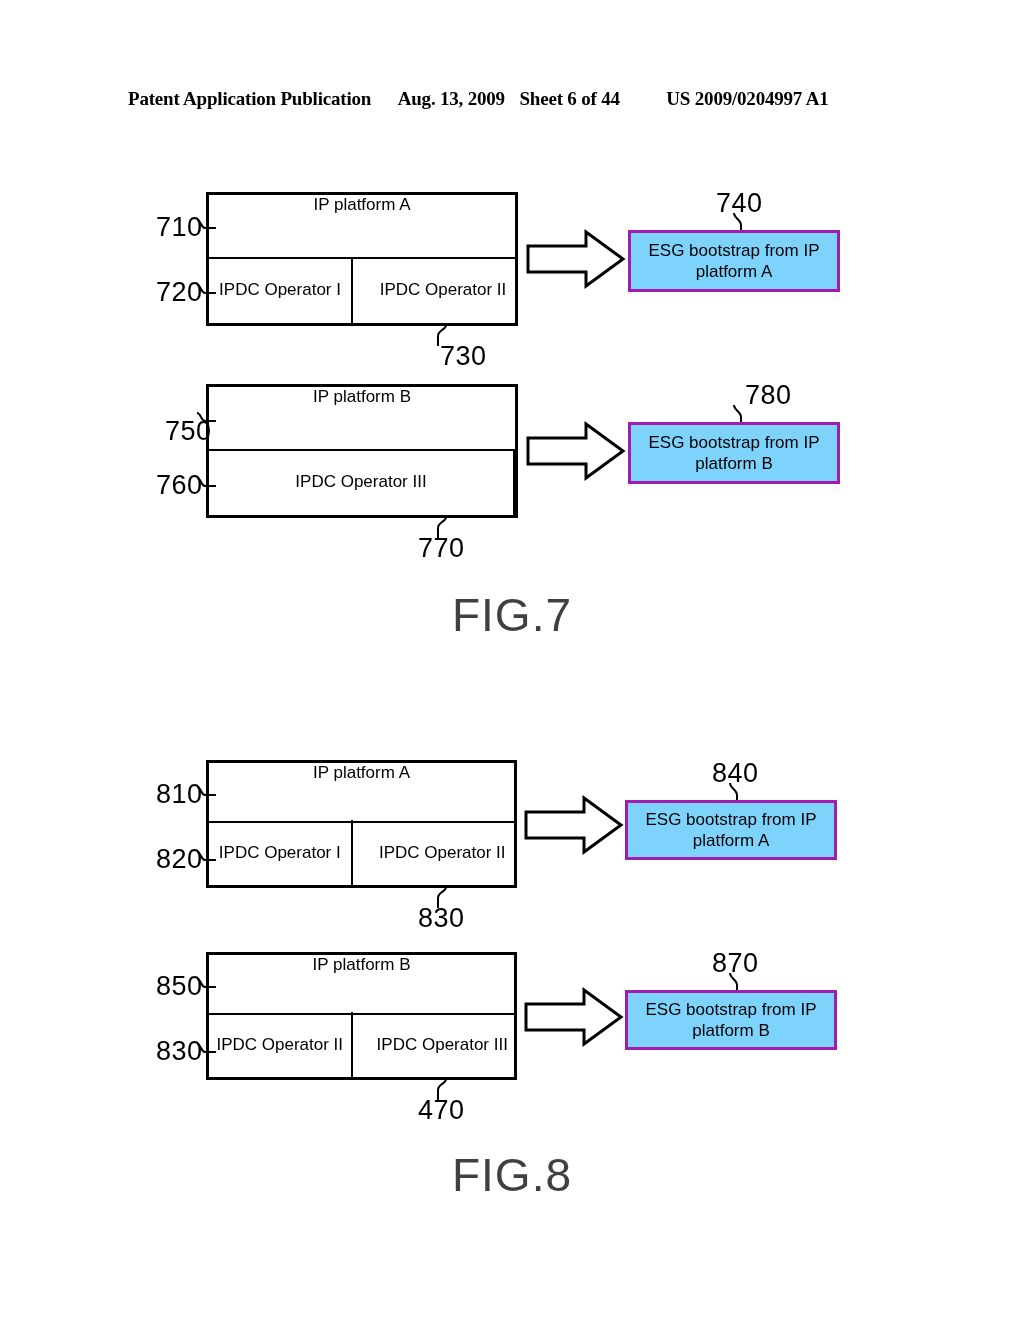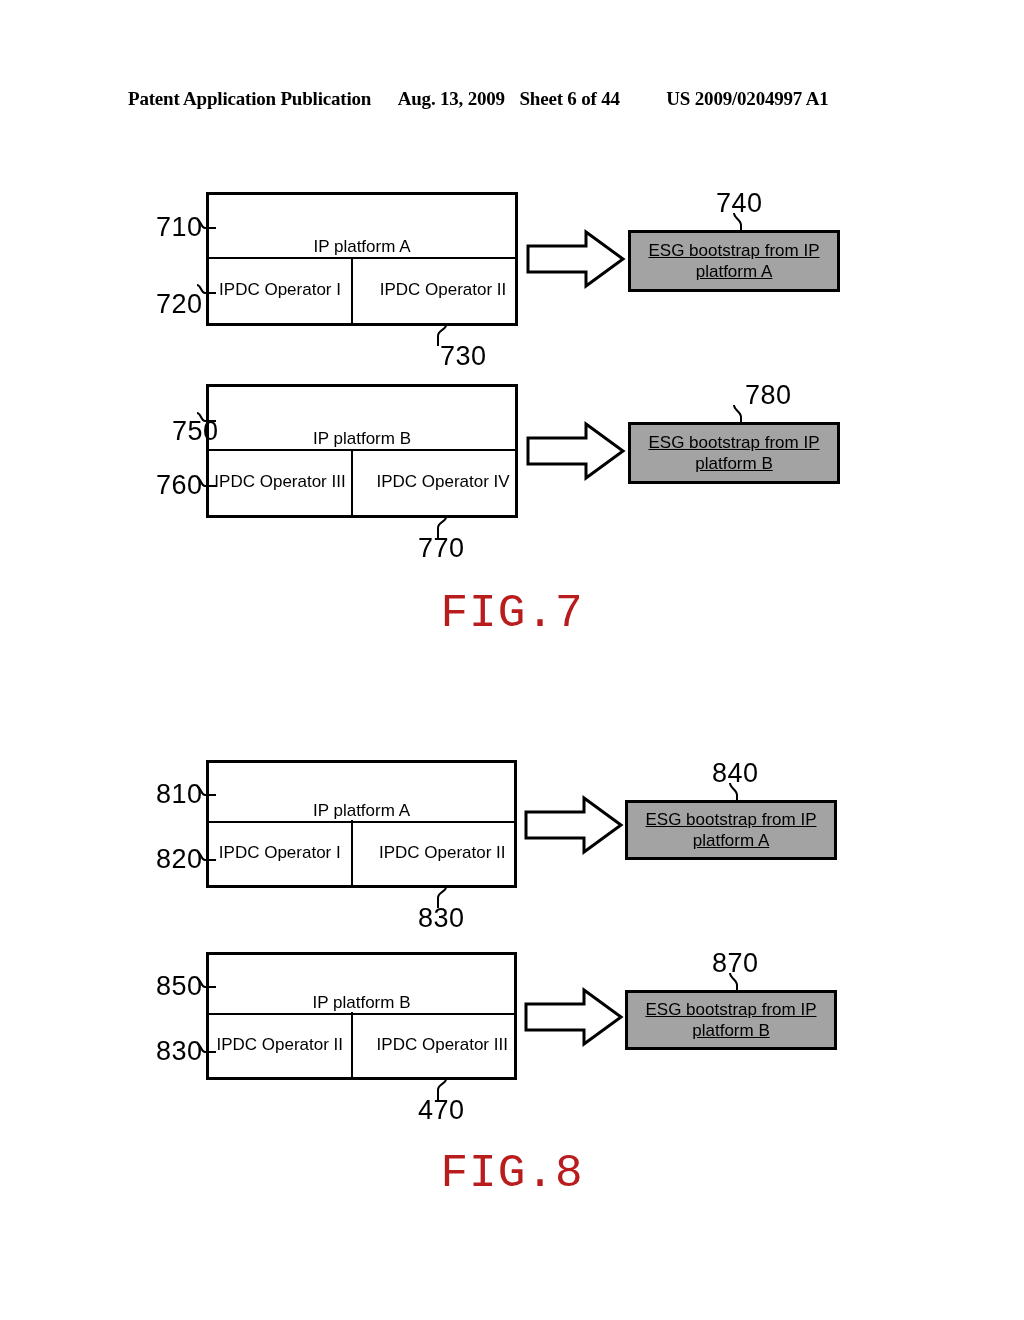--- a/index.html
+++ b/index.html
@@ -33,40 +33,40 @@
   .hdr-pub   { }
   .hdr-date  { margin-left: 22px; }
   .hdr-sheet { margin-left: 10px; }
   .hdr-pat   { margin-left: 42px; }
 
   
   .figure { position: absolute; left: 0; top: 0; width: 1024px; }
 
   .fig-caption {
     position: absolute;
-    font-family: Liberation Mono, monospace;
+    font-family: Liberation Sans, sans-serif;
     font-size: 46px;
     letter-spacing: 1px;
-    color: #b91c1c;
+    color: #404040;
     text-align: center;
     width: 300px;
   }
 
   
   .platform-block {
     position: absolute;
     border: 3px solid #000;
     box-sizing: border-box;
     background: #fff;
   }
   .platform-title {
     position: absolute;
     left: 0; right: 0; top: 0;
     display: flex;
-    align-items: flex-end;
+    align-items: flex-start;
     justify-content: center;
     font-size: 17px;
     border-bottom: 2px solid #000;
     box-sizing: border-box;
   }
   .operator-row {
     position: absolute;
     left: 0; right: 0; bottom: 0;
     display: flex;
     box-sizing: border-box;
@@ -78,31 +78,30 @@
     align-items: center;
     justify-content: center;
     font-size: 17px;
     box-sizing: border-box;
   }
   .operator-cell.left { border-right: 2px solid #000; }
 
   
   .result-box {
     position: absolute;
-    border: 3px solid #000000;
-    box-sizing: border-box;
-    background: #a3a3a3;
+    border: 3px solid #a21caf;
+    box-sizing: border-box;
+    background: #7dd3fc;
     display: flex;
     align-items: center;
     justify-content: center;
     text-align: center;
     font-size: 17px;
     line-height: 1.25;
     padding: 2px 6px;
-    text-decoration: underline;
   }
 
   
   .block-arrow { position: absolute; }
   .block-arrow svg { display: block; }
 
   
   .ref-num {
     position: absolute;
     font-size: 27px;
@@ -139,21 +138,21 @@
     </div>
   </div>
 
   <div class="ref-num" style="left:156px; top:212px;">710</div>
   <div class="ref-lead" style="left:196px; top:216px;">
     <svg width="22" height="18" viewBox="0 0 22 18">
         <path d="M1 4 C5 4, 5 12, 9 12 L20 12" stroke="#000" stroke-width="2" fill="none"></path>
       </svg>
   </div>
 
-  <div class="ref-num" style="left:156px; top:277px;margin-top:12px;">720</div>
+  <div class="ref-num" style="left:156px; top:277px;">720</div>
   <div class="ref-lead" style="left:196px; top:281px;">
     <svg width="22" height="18" viewBox="0 0 22 18">
         <path d="M1 4 C5 4, 5 12, 9 12 L20 12" stroke="#000" stroke-width="2" fill="none"></path>
       </svg>
   </div>
 
   <div class="ref-lead" style="left:432px; top:324px;">
     <svg width="18" height="24" viewBox="0 0 18 24">
         <path d="M14 1 C14 6, 6 6, 6 12 L6 22" stroke="#000" stroke-width="2" fill="none"></path>
       </svg>
@@ -181,27 +180,24 @@
   </div>
 
   <div class="platform-block" style="left:206px; top:384px; width:312px; height:134px;">
     <div class="platform-title" style="height:64px;">
       <span>IP platform B</span>
     </div>
     <div class="operator-row" style="height:66px;">
       <div class="operator-cell left">
         <span>IPDC Operator III</span>
       </div>
-      <div class="operator-cell">
-        <span>IPDC Operator IV</span>
-      </div>
-    </div>
-  </div>
-
-  <div class="ref-num" style="left:172px; top:405px;margin-top:11px;">750</div>
+    </div>
+  </div>
+
+  <div class="ref-num" style="left:165px; top:405px;margin-top:11px;">750</div>
   <div class="ref-lead" style="left:196px; top:409px;">
     <svg width="22" height="18" viewBox="0 0 22 18">
         <path d="M1 4 C5 4, 5 12, 9 12 L20 12" stroke="#000" stroke-width="2" fill="none"></path>
       </svg>
   </div>
 
   <div class="ref-num" style="left:156px; top:470px;">760</div>
   <div class="ref-lead" style="left:196px; top:474px;">
     <svg width="22" height="18" viewBox="0 0 22 18">
         <path d="M1 4 C5 4, 5 12, 9 12 L20 12" stroke="#000" stroke-width="2" fill="none"></path>

